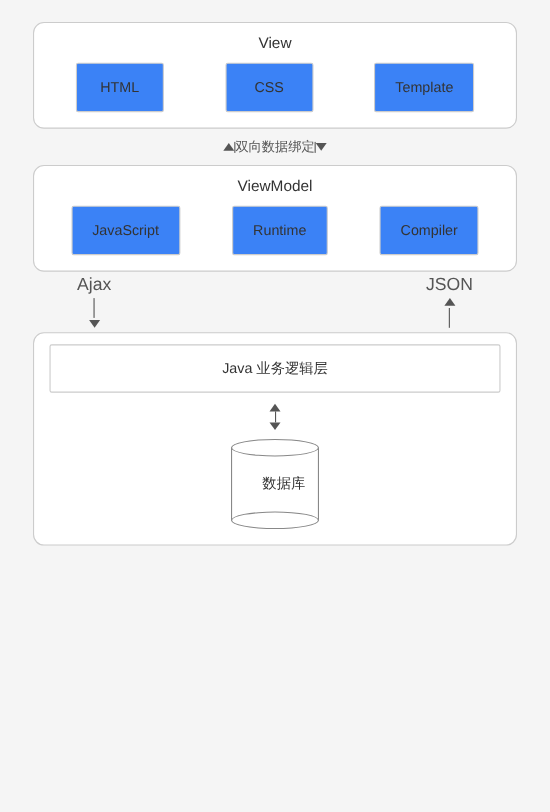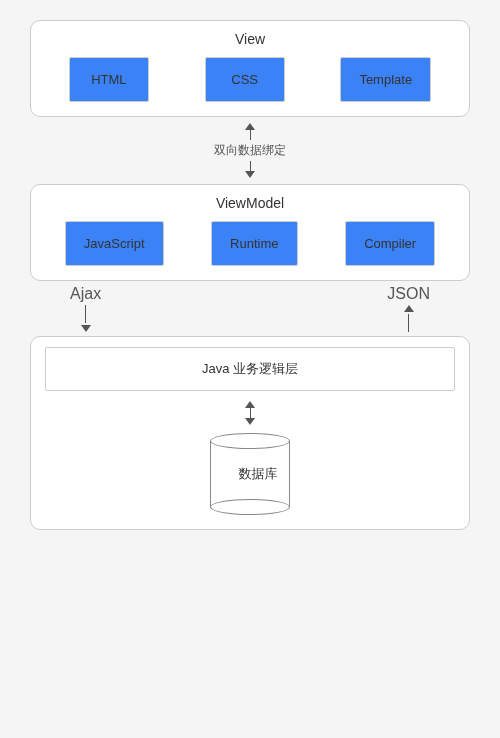--- a/index.html
+++ b/index.html
@@ -55,21 +55,21 @@
       padding: 14px 18px;
       font-size: 13px;
       color: #333;
       text-align: center;
       min-width: 80px;
     }
 
     
     .arrow-section {
       display: flex;
-      flex-direction: column;
+      flex-direction: row;
       align-items: center;
       padding: 6px 0;
     }
 
     .arrow-label {
       font-size: 12px;
       color: #555;
       margin: 2px 0;
     }
 

